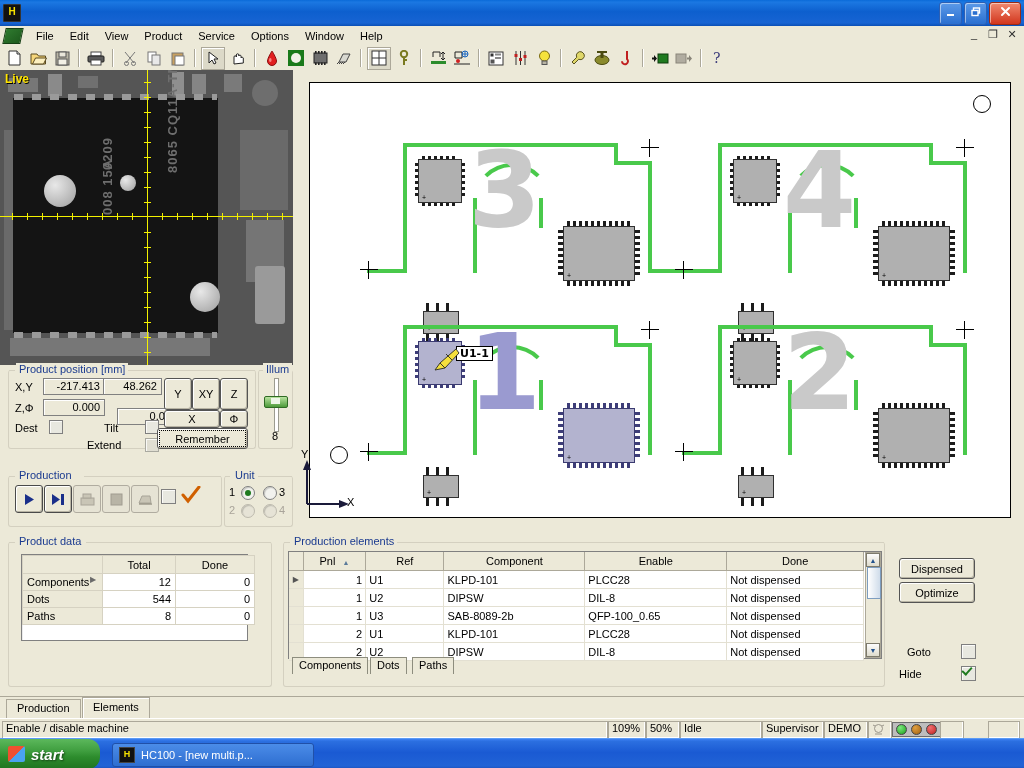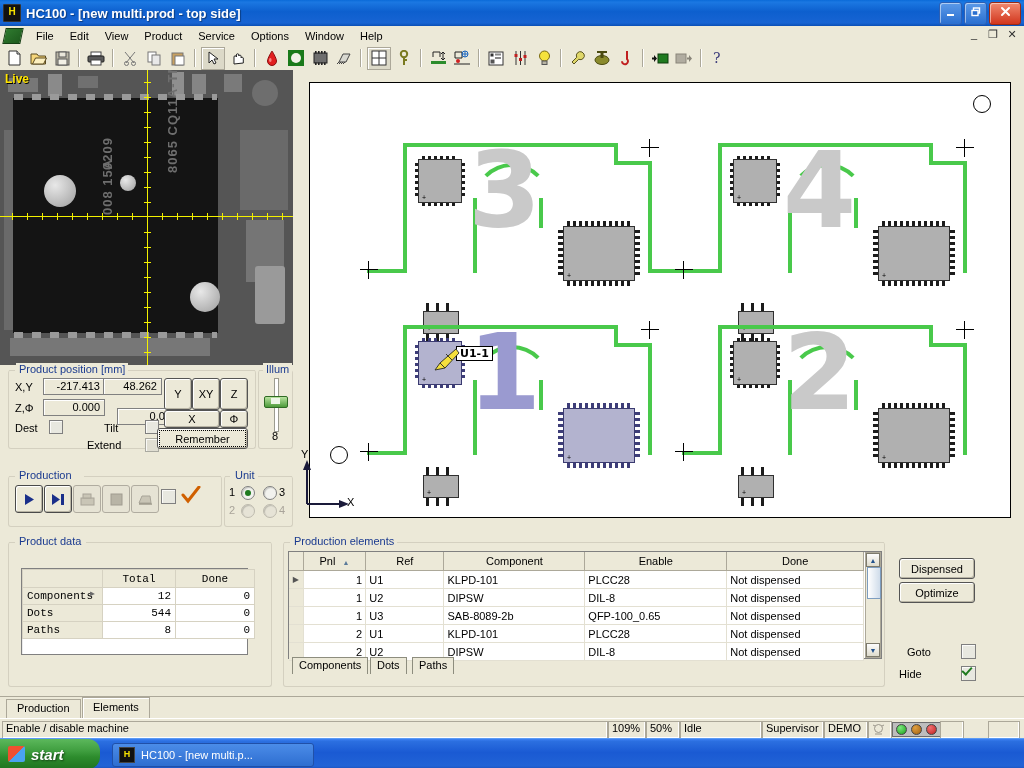--- a/index.html
+++ b/index.html
@@ -211,21 +211,20 @@
   .tray .clk{color:#fff;font-size:11px;margin-right:9px;}
   .tray .ti{width:14px;height:14px;margin-right:5px;}
 </style>
 </head>
 <body>
 
 <div class="app">
 
   <div class="titlebar">
     <div class="app-icon">H</div>
-    <div class="ttl">HC100 - [new multi.prod - top side]</div>
     <div class="win-btns">
       <div class="win-btn">
         <svg width="9" height="9" viewBox="0 0 9 9">
             <rect x="1" y="6" width="7" height="2" fill="#fff"></rect>
           </svg>
       </div>
       <div class="win-btn">
         <svg width="10" height="10" viewBox="0 0 10 10">
             <rect x="2.5" y="1" width="6" height="5" fill="none" stroke="#fff" stroke-width="1.4"></rect>
             <rect x="1" y="3.5" width="6" height="5" fill="#2a6fd0" stroke="#fff" stroke-width="1.4"></rect>
@@ -793,21 +792,21 @@
       <div style="position:absolute;left:48px;top:44px;font-size:11px;color:#000;">X</div>
     </div>
   </div>
 
   <div class="bottom">
 
     <div class="grp pd">
       <div class="tl" style="width:6px"></div>
         <div class="tr" style="width:185px"></div>
       <div class="lg">Product data</div>
-      <div class="tblwrap" style="left:12px;top:26px;width:225px;height:85px;font-family:Liberation Mono, monospace;">
+      <div class="tblwrap" style="left:12px;top:12px;width:225px;height:85px;">
         <table class="pdt" style="width:225px;table-layout:fixed;">
           <tbody>
               <tr>
             <th style="width:77px"></th>
             <th style="width:70px">Total</th>
             <th style="width:76px">Done</th>
           </tr>
           <tr>
             <td>Components</td>
             <td class="num">12</td>

